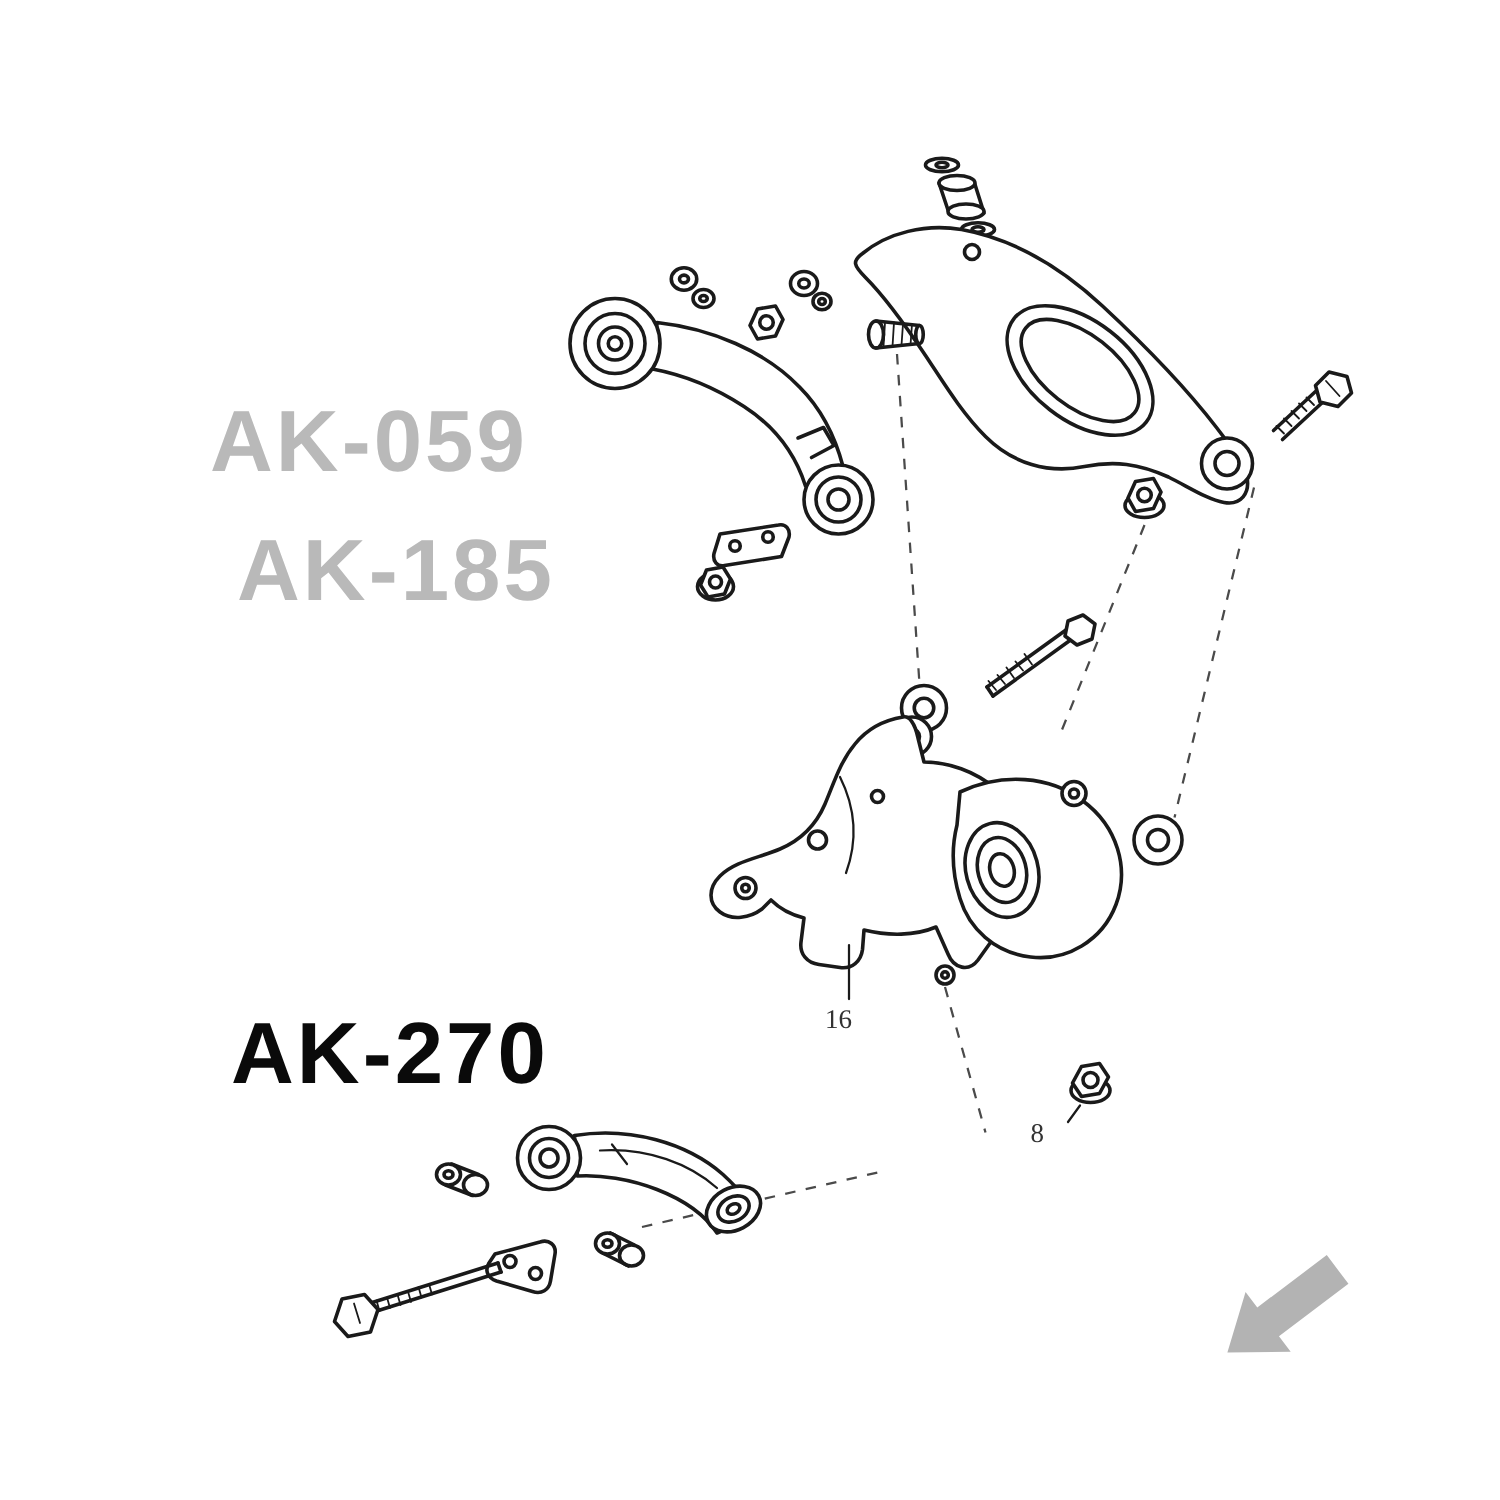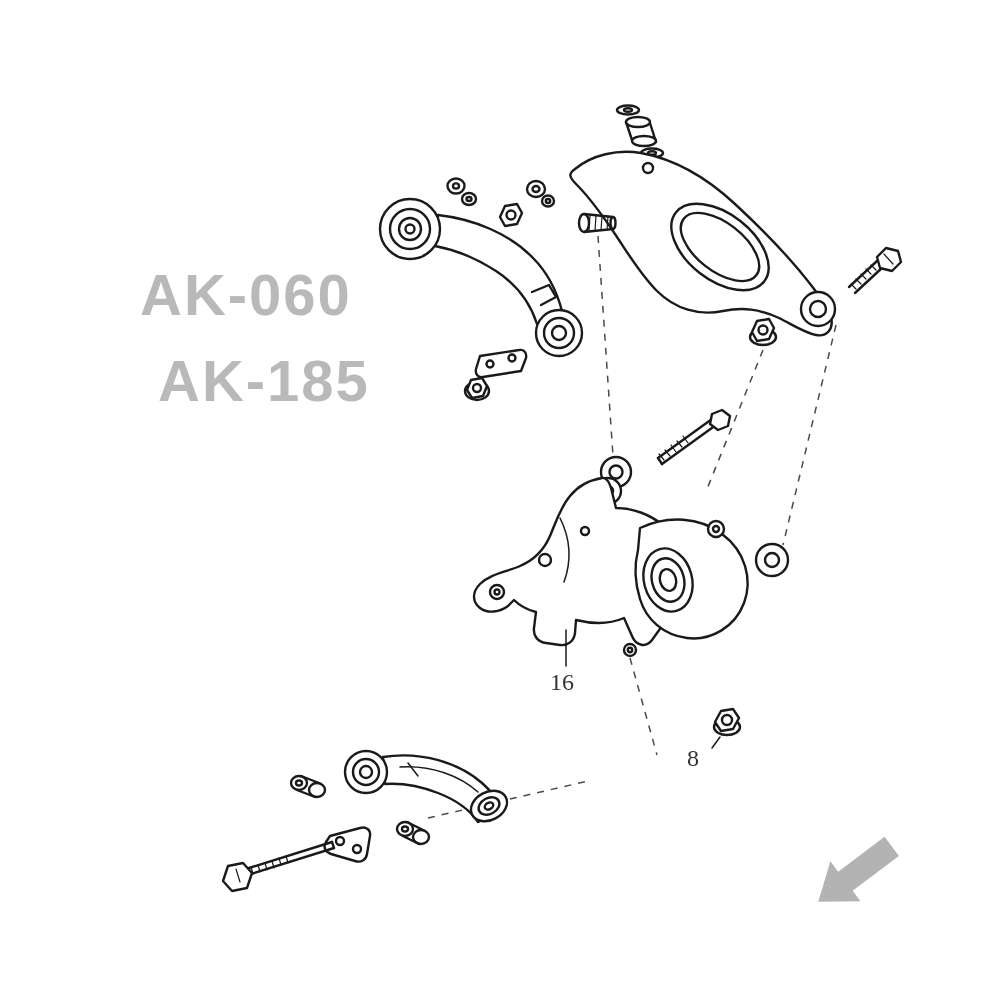--- a/index.html
+++ b/index.html
@@ -9,21 +9,21 @@
   }
   .diagram-svg{position:absolute;left:0;top:0;}
   .kit-label{
     position:absolute;font-weight:800;font-size:58px;letter-spacing:2px;
     color:#b9b9b9;line-height:1;white-space:nowrap;
     font-family:"Liberation Sans",sans-serif;
   }
   .kit-label.active{color:#0a0a0a;}
   .part-num{
     position:absolute;font-family:"Liberation Serif",serif;
-    font-size:24px;color:#333;line-height:1;
+    font-size:18px;color:#333;line-height:1;
   }
 </style>
 </head>
 <body>
 
 <div class="canvas">
 
   <svg class="diagram-svg" width="1000" height="1000" viewBox="0 0 1000 1000">
 
     <g stroke="#4a4a4a" stroke-width="1.5" stroke-dasharray="7 7" fill="none">
@@ -174,19 +174,20 @@
         <path d="M228 866 L243 863 L252 873 L247 888 L232 891 L223 881 Z"></path>
         <path d="M236 869 L240 882" fill="none" stroke-width="1.2"></path>
       </g>
     </g>
 
     <g transform="translate(855 874) rotate(143)">
       <polygon points="46,0 12,-25 12,-12 -46,-12 -46,12 12,12 12,25" fill="#b3b3b3" stroke="none"></polygon>
     </g>
   </svg>
 
-  <div class="kit-label" style="left:140px;top:266px">AK-060</div>
+  <div class="kit-label" style="left:140px;top:266px">AK-059</div>
   <div class="kit-label" style="left:158px;top:352px">AK-185</div>
+  <div class="kit-label active" style="left:154px;top:674px">AK-270</div>
 
   <div class="part-num" style="left:550px;top:670px">16</div>
   <div class="part-num" style="left:687px;top:746px">8</div>
 
 </div>
 
 </body></html>

